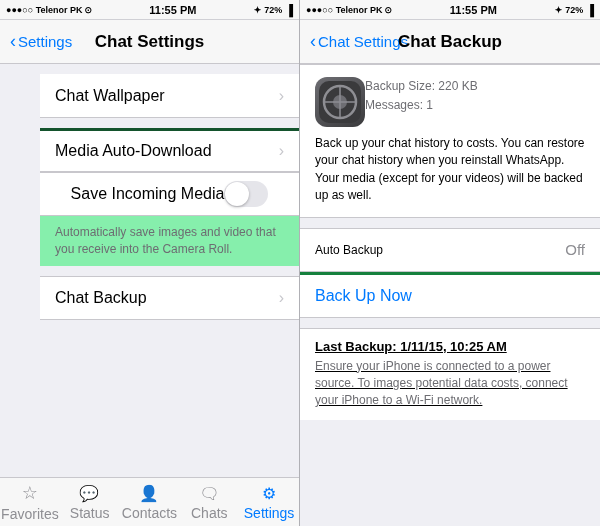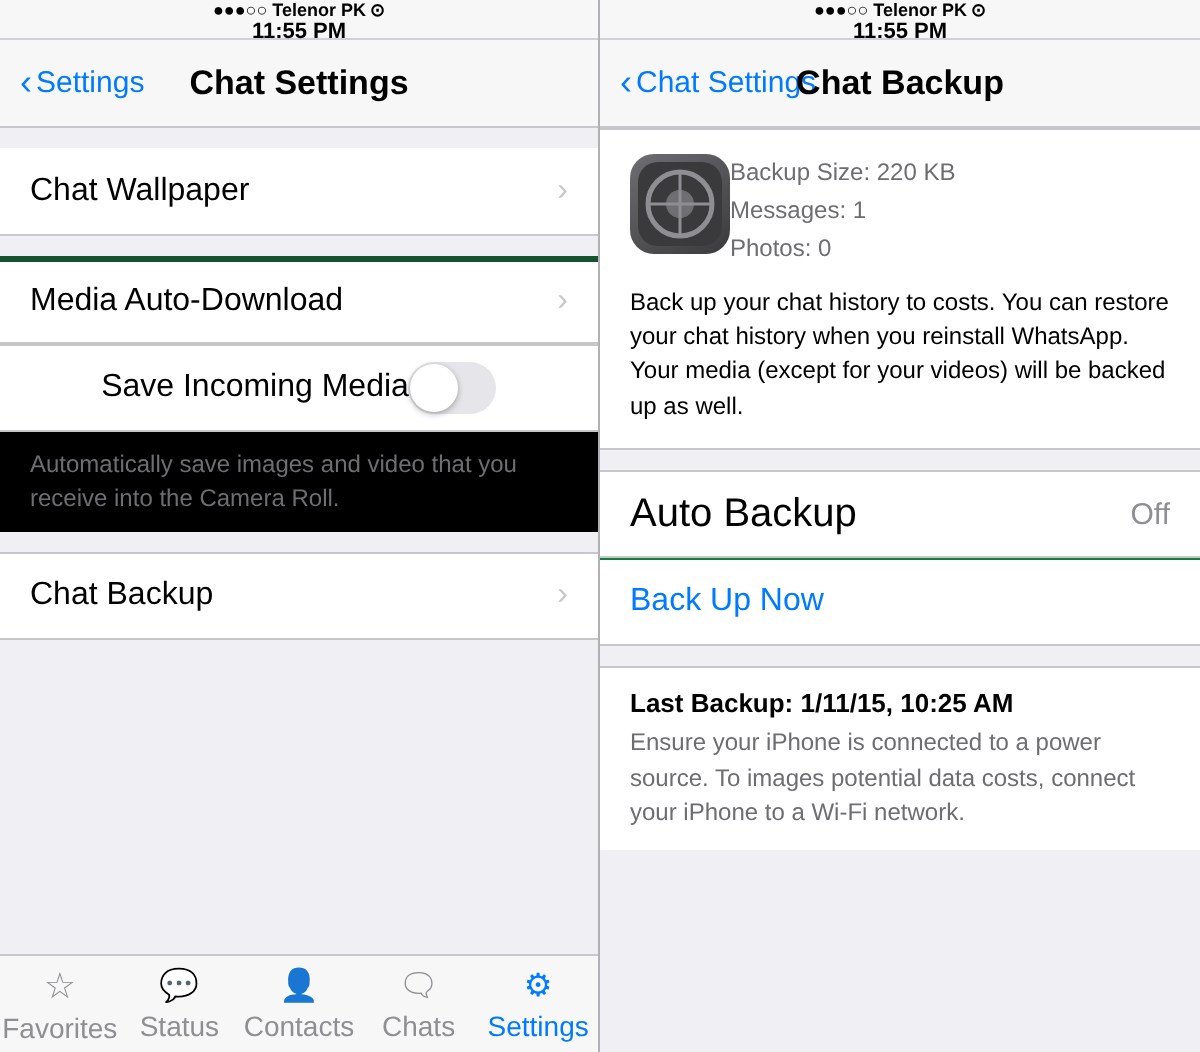--- a/index.html
+++ b/index.html
@@ -23,21 +23,20 @@
       background: #f7f7f7;
       height: 20px;
       display: flex;
       align-items: center;
       justify-content: space-between;
       padding: 0 6px;
       font-size: 10px;
       font-weight: 600;
       color: #000;
       border-bottom: 1px solid #d0d0d5;
-      flex-direction: column;
     }
     .status-left { display: flex; align-items: center; gap: 2px; }
     .status-right { display: flex; align-items: center; gap: 3px; font-size: 9px; }
     .nav-bar {
       background: #f7f7f7;
       height: 44px;
       display: flex;
       align-items: center;
       padding: 0 10px;
       border-bottom: 1px solid #c8c7cc;
@@ -56,20 +55,21 @@
       position: absolute;
       left: 50%;
       transform: translateX(-50%);
       font-size: 17px;
       font-weight: 600;
       color: #000;
     }
     .settings-list {
       flex: 1;
       overflow: hidden;
+      padding-left: 40px;
     }
     .settings-item {
       background: #fff;
       border-bottom: 1px solid #c8c7cc;
       display: flex;
       align-items: center;
       justify-content: space-between;
       padding: 0 15px;
       min-height: 44px;
     }
@@ -110,21 +110,21 @@
       width: 24px;
       height: 24px;
       background: #fff;
       border-radius: 12px;
       position: absolute;
       top: 1px;
       left: 1px;
       box-shadow: 0 1px 3px rgba(0,0,0,0.3);
     }
     .settings-description {
-      background: #000000;
+      background: #86efac;
       padding: 8px 15px;
       font-size: 12px;
       color: #6d6d72;
       line-height: 1.4;
     }
     .tab-bar {
       background: #f7f7f7;
       height: 49px;
       border-top: 1px solid #c8c7cc;
       display: flex;
@@ -183,35 +183,36 @@
       background: #fff;
       border-top: 1px solid #c8c7cc;
       border-bottom: 1px solid #c8c7cc;
       display: flex;
       align-items: center;
       justify-content: space-between;
       padding: 0 15px;
       height: 44px;
       margin-top: 10px;
     }
-    .backup-auto-label { font-size: 20px; color: #000; }
+    .backup-auto-label { font-size: 12px; color: #000; }
     .backup-auto-val { font-size: 15px; color: #8e8e93; }
     .backup-now-row {
       background: #fff;
-      border-top: 1px solid #15803d;
+      border-top: 3px solid #15803d;
       border-bottom: 1px solid #c8c7cc;
       padding: 12px 15px;
       margin-top: 0;
     }
     .backup-now-link { font-size: 16px; color: #007aff; cursor: pointer; }
     .backup-last-section {
       background: #fff;
       border-top: 1px solid #c8c7cc;
       padding: 10px 15px;
       margin-top: 10px;
+      text-decoration: underline;
     }
     .backup-last-title { font-size: 13px; color: #000; font-weight: 600; margin-bottom: 4px; }
     .backup-last-desc { font-size: 12px; color: #6d6d72; line-height: 1.45; }
   </style>
 </head>
 <body>
 
 <div class="phone-panel">
 
   <div class="status-bar">
@@ -324,21 +325,20 @@
             <rect width="42" height="42" rx="10" fill="#3a3a3c"></rect>
             <circle cx="21" cy="21" r="16" fill="none" stroke="#8e8e93" stroke-width="2.5"></circle>
             <circle cx="21" cy="21" r="7" fill="#6e6e73"></circle>
             <line x1="21" y1="5" x2="21" y2="37" stroke="#8e8e93" stroke-width="1.5"></line>
             <line x1="5" y1="21" x2="37" y2="21" stroke="#8e8e93" stroke-width="1.5"></line>
           </svg>
         </div>
         <div>
           <div class="backup-info">Backup Size: 220 KB</div>
           <div class="backup-info">Messages: 1</div>
-          <div class="backup-info">Photos: 0</div>
         </div>
       </div>
       <div class="backup-desc">Back up your chat history to costs. You can restore your chat history when you reinstall WhatsApp. Your media (except for your videos) will be backed up as well.</div>
     </div>
 
     <div class="backup-auto-row">
       <span class="backup-auto-label">Auto Backup</span>
       <span class="backup-auto-val">Off</span>
     </div>
 

